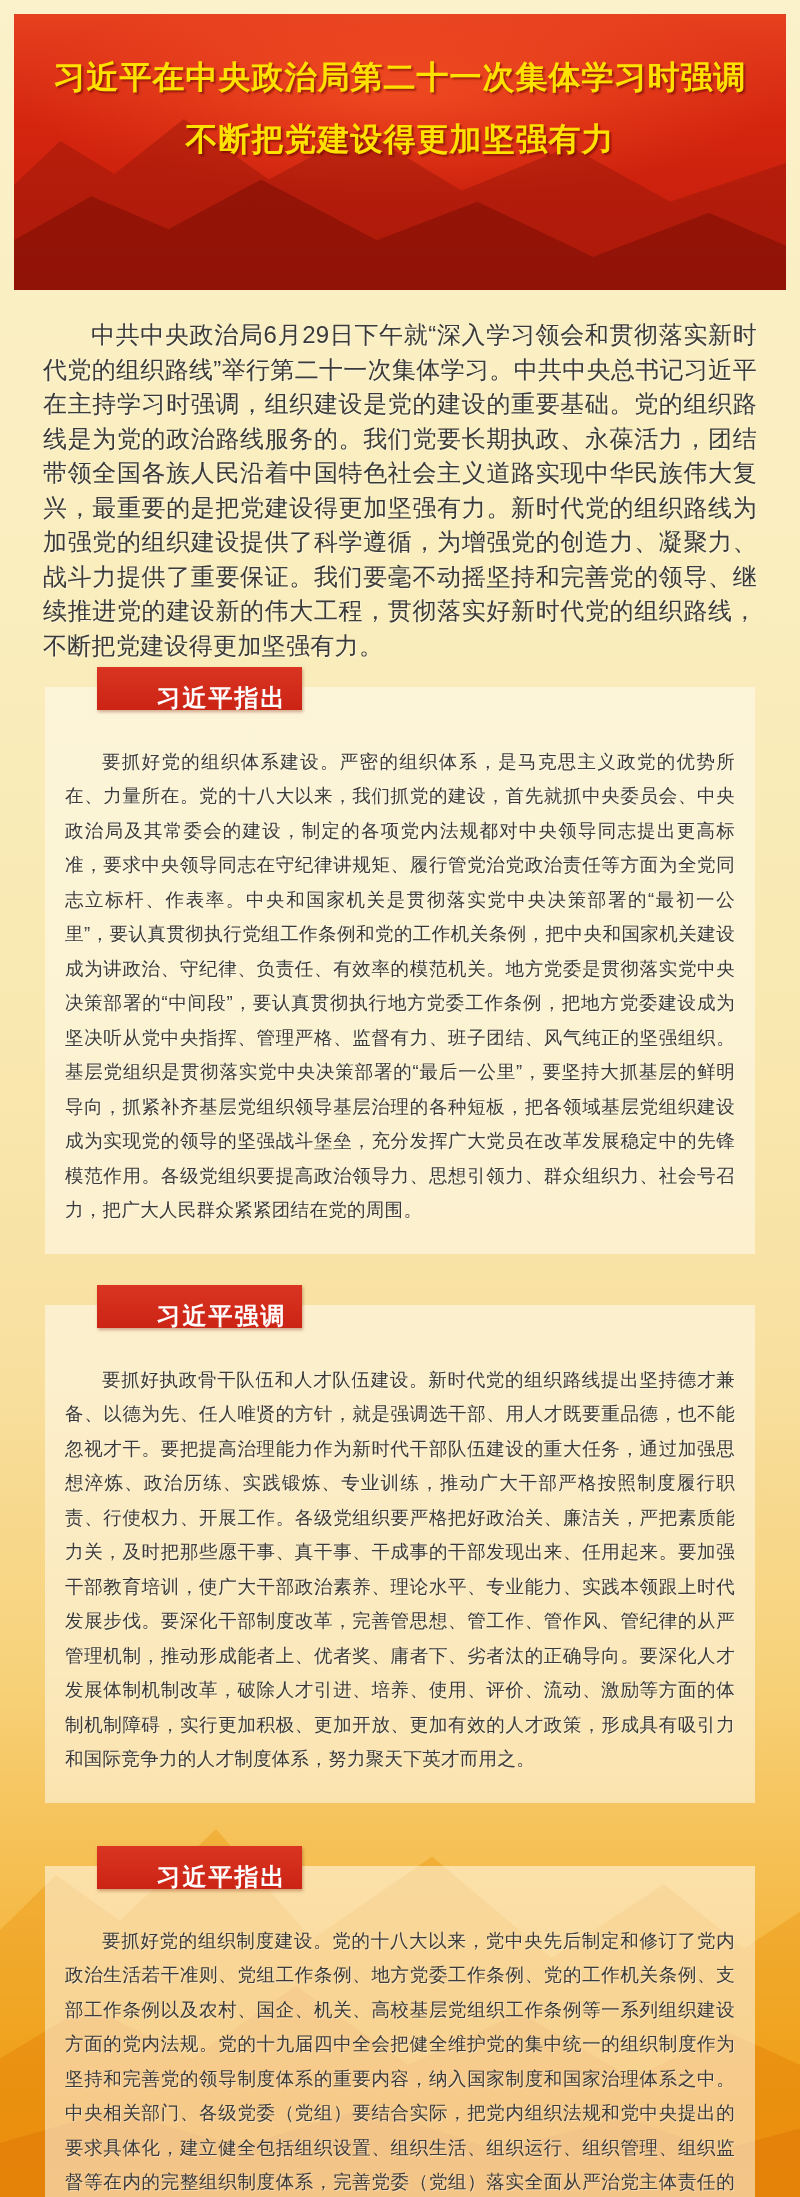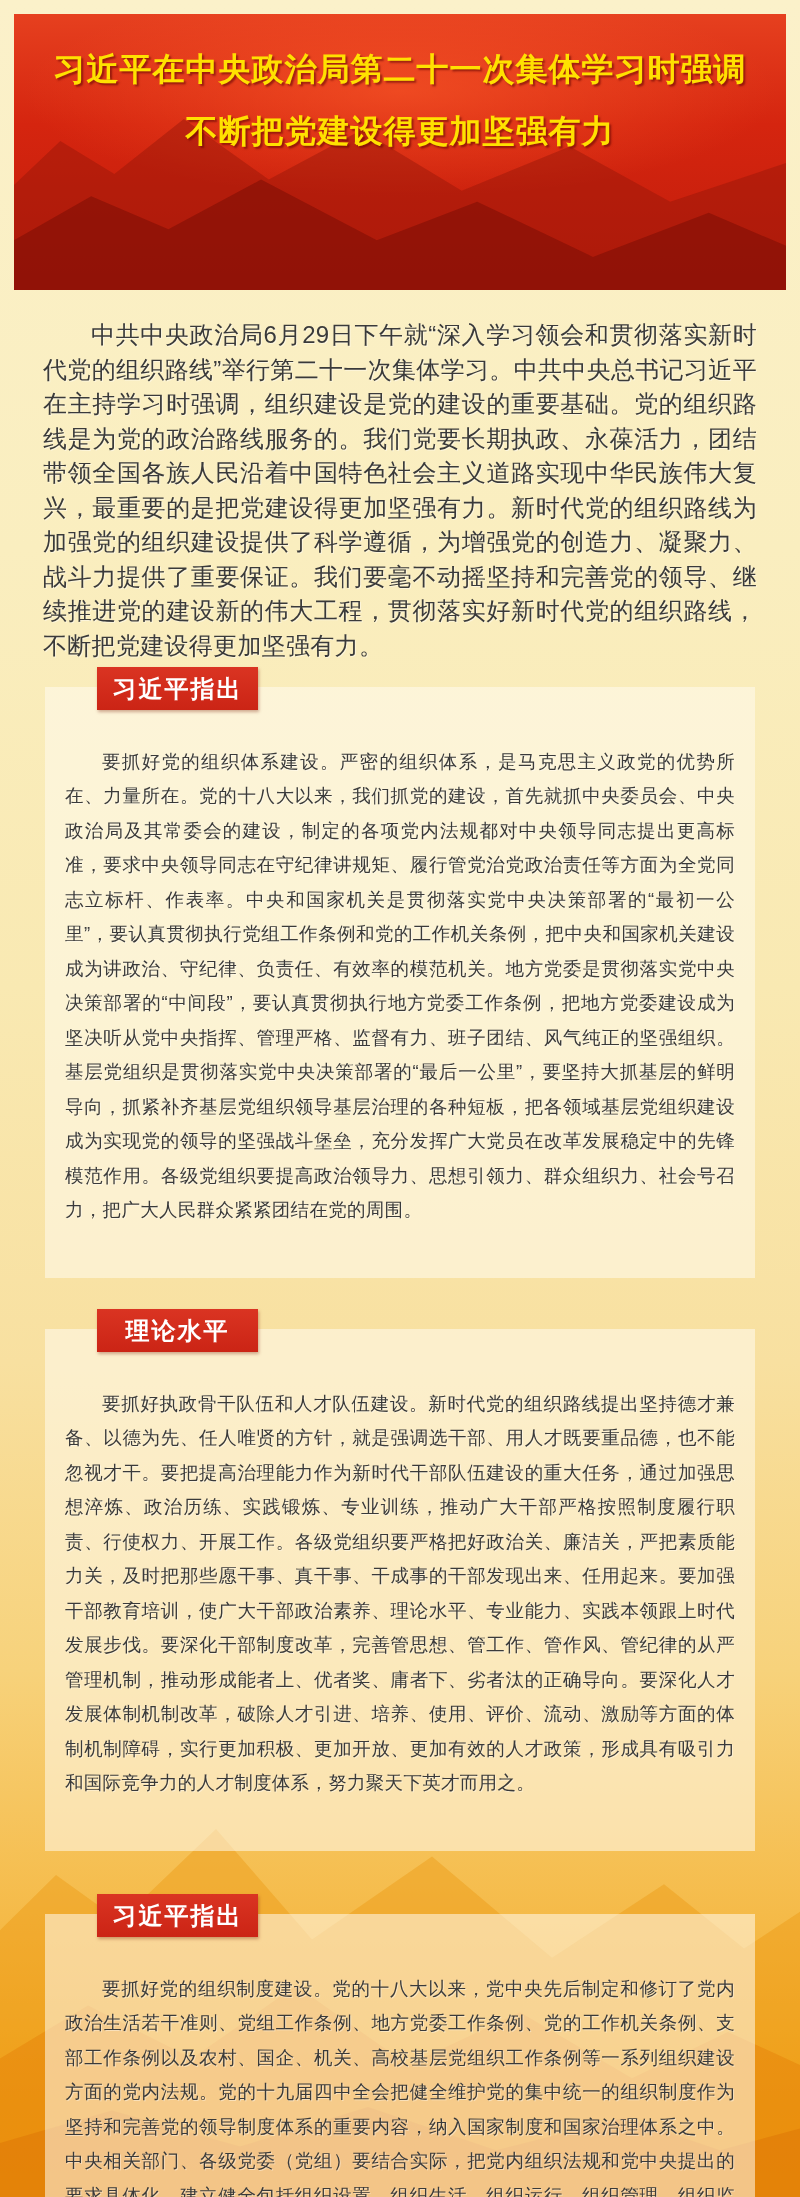--- a/index.html
+++ b/index.html
@@ -52,21 +52,21 @@
   }
   .banner .mtn { position:absolute; left:0; right:0; bottom:0; height:100%; }
   .banner .mtn.a {
     background:rgba(148,22,8,0.45);
     clip-path:polygon(0 62%,6% 46%,13% 58%,22% 38%,33% 60%,45% 42%,58% 64%,72% 48%,85% 68%,100% 54%,100% 100%,0 100%);
   }
   .banner .mtn.b {
     background:rgba(118,12,4,0.50);
     clip-path:polygon(0 82%,10% 66%,20% 78%,32% 60%,47% 82%,60% 68%,75% 88%,90% 72%,100% 84%,100% 100%,0 100%);
   }
-  .banner-titles { position:relative; padding-top:24px; }
+  .banner-titles { position:relative; padding-top:24px;margin-top:8px; }
   .banner-line {
     color:#ffe100;
     font-weight:bold;
     font-size:32px;
     letter-spacing:1px;
     line-height:62px;
     text-shadow:2px 2px 2px rgba(90,0,0,0.55);
     white-space:nowrap;
   }
 
@@ -86,34 +86,35 @@
   .section.s1 { margin-top:24px; }
   .section.s2 { margin-top:51px; }
   .section.s3 { margin-top:63px; }
 
   .badge {
     position:absolute;
     top:-20px; left:52px;
     width:161px; height:43px;
     background:linear-gradient(180deg,#da3422,#cb2415);
     box-shadow:1px 2px 3px rgba(120,30,10,0.35);
-    display:flex; align-items:center; justify-content:center;
+    display:flex; align-items:flex-end; justify-content:center;
     z-index:3;
+    padding-left:44px;
   }
   .badge-label {
     color:#ffffff;
     font-size:24px;
     font-weight:bold;
     letter-spacing:2px;
     line-height:1;
   }
 
   .panel {
     background:rgba(255,252,240,0.55);
-    padding:39px 20px 32px 20px;
+    padding:39px 20px 8px 20px;
   }
   .section.s3 .panel { padding-bottom:26px; }
   .panel-body {
     color:#3a3a3a;
     font-size:18.5px;
     letter-spacing:0.3px;
     line-height:34.5px;
     text-align:justify;
     text-indent:2em;
     text-shadow:1px 1px 0 rgba(255,255,255,0.40);
@@ -146,21 +147,21 @@
       <div class="badge">
         <span class="badge-label">习近平指出</span>
       </div>
       <div class="panel">
         <p class="panel-body">要抓好党的组织体系建设。严密的组织体系，是马克思主义政党的优势所在、力量所在。党的十八大以来，我们抓党的建设，首先就抓中央委员会、中央政治局及其常委会的建设，制定的各项党内法规都对中央领导同志提出更高标准，要求中央领导同志在守纪律讲规矩、履行管党治党政治责任等方面为全党同志立标杆、作表率。中央和国家机关是贯彻落实党中央决策部署的“最初一公里”，要认真贯彻执行党组工作条例和党的工作机关条例，把中央和国家机关建设成为讲政治、守纪律、负责任、有效率的模范机关。地方党委是贯彻落实党中央决策部署的“中间段”，要认真贯彻执行地方党委工作条例，把地方党委建设成为坚决听从党中央指挥、管理严格、监督有力、班子团结、风气纯正的坚强组织。基层党组织是贯彻落实党中央决策部署的“最后一公里”，要坚持大抓基层的鲜明导向，抓紧补齐基层党组织领导基层治理的各种短板，把各领域基层党组织建设成为实现党的领导的坚强战斗堡垒，充分发挥广大党员在改革发展稳定中的先锋模范作用。各级党组织要提高政治领导力、思想引领力、群众组织力、社会号召力，把广大人民群众紧紧团结在党的周围。</p>
       </div>
     </div>
 
     <div class="section s2">
       <div class="badge">
-        <span class="badge-label">理论水平</span>
+        <span class="badge-label">习近平强调</span>
       </div>
       <div class="panel">
         <p class="panel-body">要抓好执政骨干队伍和人才队伍建设。新时代党的组织路线提出坚持德才兼备、以德为先、任人唯贤的方针，就是强调选干部、用人才既要重品德，也不能忽视才干。要把提高治理能力作为新时代干部队伍建设的重大任务，通过加强思想淬炼、政治历练、实践锻炼、专业训练，推动广大干部严格按照制度履行职责、行使权力、开展工作。各级党组织要严格把好政治关、廉洁关，严把素质能力关，及时把那些愿干事、真干事、干成事的干部发现出来、任用起来。要加强干部教育培训，使广大干部政治素养、理论水平、专业能力、实践本领跟上时代发展步伐。要深化干部制度改革，完善管思想、管工作、管作风、管纪律的从严管理机制，推动形成能者上、优者奖、庸者下、劣者汰的正确导向。要深化人才发展体制机制改革，破除人才引进、培养、使用、评价、流动、激励等方面的体制机制障碍，实行更加积极、更加开放、更加有效的人才政策，形成具有吸引力和国际竞争力的人才制度体系，努力聚天下英才而用之。</p>
       </div>
     </div>
 
     <div class="section s3">
       <div class="badge">
         <span class="badge-label">习近平指出</span>
       </div>

